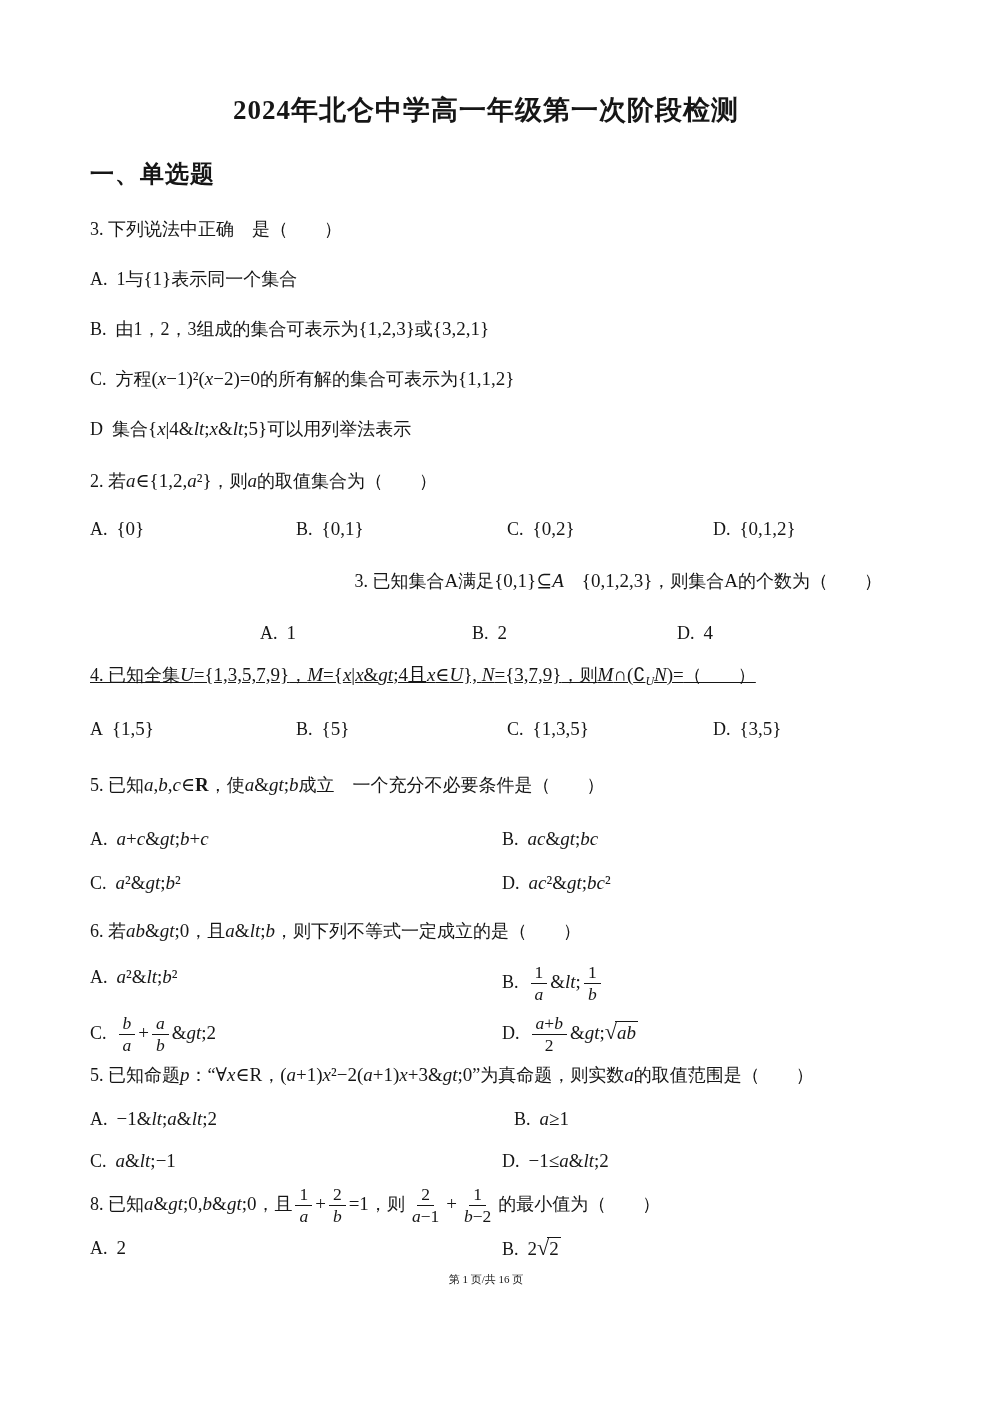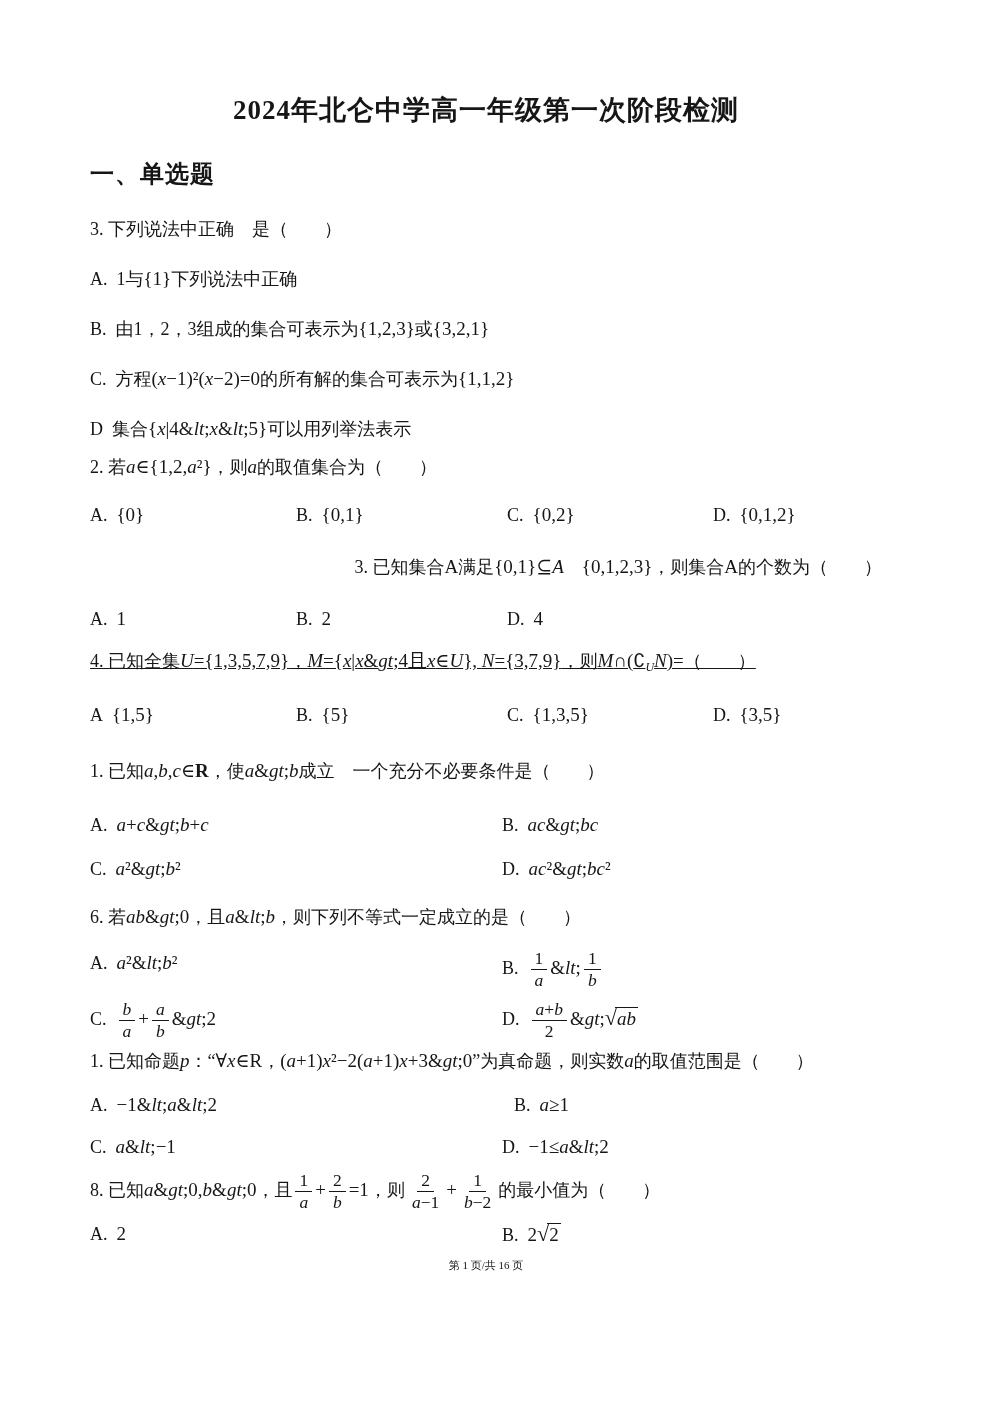--- a/index.html
+++ b/index.html
@@ -29,25 +29,25 @@
   .frac{
     display:inline-flex;flex-direction:column;align-items:center;justify-content:center;
     vertical-align:middle;line-height:1.2;font-size:17.5px;margin:0 3px;text-align:center;
   }
   .fnum{padding:0 4px;border-bottom:1.6px solid #161616;}
   .fden{padding:0 4px;}
   .sqrt{white-space:nowrap;}
   .radsign{font-size:1.18em;}
   .sqrt-arg{border-top:1.6px solid #161616;padding:0 2px;margin-left:-2px;}
   
-  .q1 .opt-line:last-child{margin-bottom:8px;}
+  .q1 .opt-line:last-child{margin-bottom:22px;}
   .q2 .stem{margin-bottom:18px;}
   .q2 .optrow{margin-bottom:22px;}
   .q3 .stem{margin-bottom:22px;text-align:right;}
-  .q3 .optrow{margin-bottom:12px;}
+  .q3 .optrow{margin-bottom:12px;text-align:right;}
   .q4 .stem{margin-bottom:18px;text-decoration:underline;}
   .q4 .optrow{margin-bottom:26px;}
   .q5 .stem{margin-bottom:24px;}
   .q5 .optrow.r1{margin-bottom:14px;}
   .q5 .optrow.r2{margin-bottom:18px;}
   .q6 .stem{margin-bottom:16px;}
   .q6 .optrow.r1{margin-bottom:8px;}
   .q6 .optrow.r2{margin-bottom:4px;}
   .q7 .stem{margin-bottom:14px;}
   .q7 .optrow.r1{margin-bottom:12px;gap:12px;}
@@ -58,21 +58,21 @@
 </style>
 </head>
 <body>
 
 <div class="page">
   <h1 class="title">2024年北仑中学高一年级第一次阶段检测</h1>
   <div class="section">一、单选题</div>
   <div>
       <div class="question q1">
         <div class="line stem"><span class="cn">3.  下列说法中正确　是（　　）</span></div>
-        <div class="line opt-line"><span class="opt-label">A.</span><span class="cn">1与</span><span class="m">{1}</span><span class="cn">下列说法中正确</span></div>
+        <div class="line opt-line"><span class="opt-label">A.</span><span class="cn">1与</span><span class="m">{1}</span><span class="cn">表示同一个集合</span></div>
         <div class="line opt-line"><span class="opt-label">B.</span><span class="cn">由1，2，3组成的集合可表示为</span><span class="m">{1,2,3}</span><span class="cn">或</span><span class="m">{3,2,1}</span></div>
         <div class="line opt-line"><span class="opt-label">C.</span><span class="cn">方程</span><span class="m">(<i>x</i>−1)²(<i>x</i>−2)=0</span><span class="cn">的所有解的集合可表示为</span><span class="m">{1,1,2}</span></div>
         <div class="line opt-line"><span class="opt-label">D</span><span class="cn">集合</span><span class="m">{<i>x</i>|4&amp;<i>lt</i>;<i>x</i>&amp;<i>lt</i>;5}</span><span class="cn">可以用列举法表示</span></div>
       </div>
       <div class="question q2">
         <div class="line stem"><span class="cn">2.  若</span><span class="m"><i>a</i>∈{1,2,<i>a</i>²}</span><span class="cn">，则</span><span class="m"><i>a</i></span><span class="cn">的取值集合为（　　）</span></div>
         <div class="line optrow cols4 r1">
           <span class="opt"><span class="opt-label">A.</span><span class="m">{0}</span></span>
           <span class="opt"><span class="opt-label">B.</span><span class="m">{0,1}</span></span>
           <span class="opt"><span class="opt-label">C.</span><span class="m">{0,2}</span></span>
@@ -90,21 +90,21 @@
       <div class="question q4">
         <div class="line stem"><span class="cn">4.  已知全集</span><span class="m"><i>U</i>={1,3,5,7,9}</span><span class="cn">，</span><span class="m"><i>M</i>={<i>x</i>|<i>x</i>&amp;<i>gt</i>;4且<i>x</i>∈<i>U</i>}, <i>N</i>={3,7,9}</span><span class="cn">，则</span><span class="m"><i>M</i>∩(</span><span class="m">∁<span class="msub"><i>U</i></span></span><span class="m"><i>N</i>)=</span><span class="cn">（　　）</span></div>
         <div class="line optrow cols4 r1">
           <span class="opt"><span class="opt-label">A</span><span class="m">{1,5}</span></span>
           <span class="opt"><span class="opt-label">B.</span><span class="m">{5}</span></span>
           <span class="opt"><span class="opt-label">C.</span><span class="m">{1,3,5}</span></span>
           <span class="opt"><span class="opt-label">D.</span><span class="m">{3,5}</span></span>
         </div>
       </div>
       <div class="question q5">
-        <div class="line stem"><span class="cn">1.  已知</span><span class="m"><i>a</i>,<i>b</i>,<i>c</i>∈</span><span class="m"><b>R</b></span><span class="cn">，使</span><span class="m"><i>a</i>&amp;<i>gt</i>;<i>b</i></span><span class="cn">成立　一个充分不必要条件是（　　）</span></div>
+        <div class="line stem"><span class="cn">5.  已知</span><span class="m"><i>a</i>,<i>b</i>,<i>c</i>∈</span><span class="m"><b>R</b></span><span class="cn">，使</span><span class="m"><i>a</i>&amp;<i>gt</i>;<i>b</i></span><span class="cn">成立　一个充分不必要条件是（　　）</span></div>
         <div class="line optrow cols2 r1">
           <span class="opt"><span class="opt-label">A.</span><span class="m"><i>a</i>+<i>c</i>&amp;<i>gt</i>;<i>b</i>+<i>c</i></span></span>
           <span class="opt"><span class="opt-label">B.</span><span class="m"><i>ac</i>&amp;<i>gt</i>;<i>bc</i></span></span>
         </div>
         <div class="line optrow cols2 r2">
           <span class="opt"><span class="opt-label">C.</span><span class="m"><i>a</i>²&amp;<i>gt</i>;<i>b</i>²</span></span>
           <span class="opt"><span class="opt-label">D.</span><span class="m"><i>ac</i>²&amp;<i>gt</i>;<i>bc</i>²</span></span>
         </div>
       </div>
       <div class="question q6">
@@ -127,21 +127,21 @@
               <span class="fnum"><i>a</i></span>
               <span class="fden"><i>b</i></span>
             </span><span class="m">&amp;<i>gt</i>;2</span></span>
           <span class="opt"><span class="opt-label">D.</span><span class="frac m">
               <span class="fnum"><i>a</i>+<i>b</i></span>
               <span class="fden">2</span>
             </span><span class="m">&amp;<i>gt</i>;</span><span class="sqrt m"><span class="radsign">√</span><span class="sqrt-arg"><i>ab</i></span></span></span>
         </div>
       </div>
       <div class="question q7">
-        <div class="line stem"><span class="cn">1.  已知命题</span><span class="m"><i>p</i></span><span class="cn">：“</span><span class="m">∀<i>x</i>∈</span><span class="m">R</span><span class="cn">，</span><span class="m">(<i>a</i>+1)<i>x</i>²−2(<i>a</i>+1)<i>x</i>+3&amp;<i>gt</i>;0</span><span class="cn">”为真命题，则实数</span><span class="m"><i>a</i></span><span class="cn">的取值范围是（　　）</span></div>
+        <div class="line stem"><span class="cn">5.  已知命题</span><span class="m"><i>p</i></span><span class="cn">：“</span><span class="m">∀<i>x</i>∈</span><span class="m">R</span><span class="cn">，</span><span class="m">(<i>a</i>+1)<i>x</i>²−2(<i>a</i>+1)<i>x</i>+3&amp;<i>gt</i>;0</span><span class="cn">”为真命题，则实数</span><span class="m"><i>a</i></span><span class="cn">的取值范围是（　　）</span></div>
         <div class="line optrow cols2 r1">
           <span class="opt"><span class="opt-label">A.</span><span class="m">−1&amp;<i>lt</i>;<i>a</i>&amp;<i>lt</i>;2</span></span>
           <span class="opt"><span class="opt-label">B.</span><span class="m"><i>a</i>≥1</span></span>
         </div>
         <div class="line optrow cols2 r2">
           <span class="opt"><span class="opt-label">C.</span><span class="m"><i>a</i>&amp;<i>lt</i>;−1</span></span>
           <span class="opt"><span class="opt-label">D.</span><span class="m">−1≤<i>a</i>&amp;<i>lt</i>;2</span></span>
         </div>
       </div>
       <div class="question q8">

